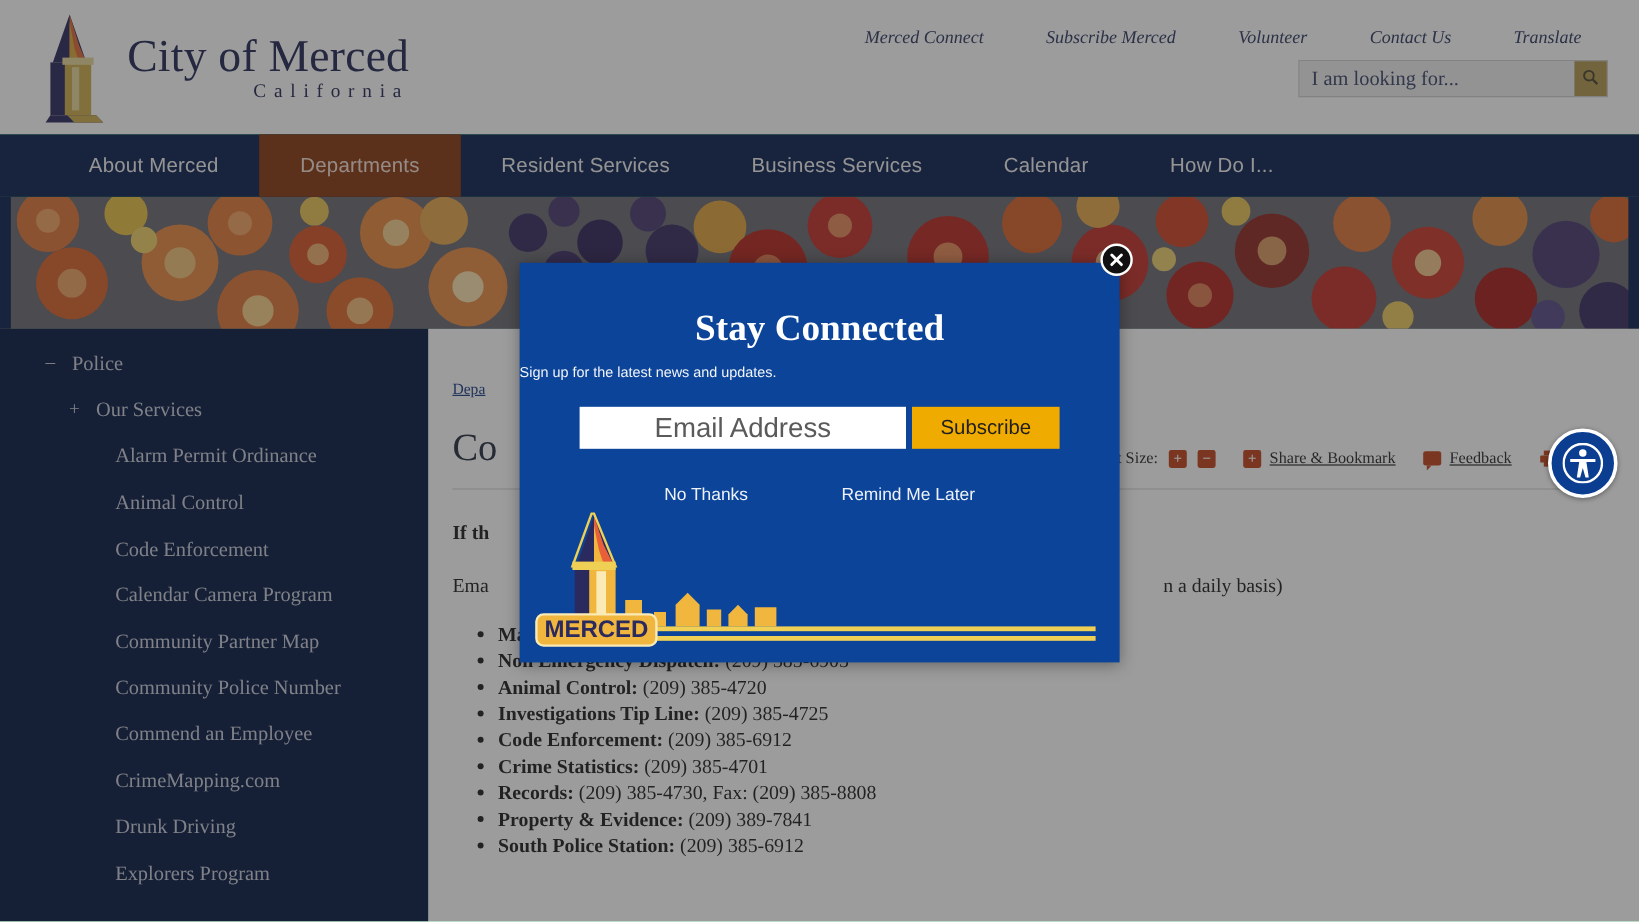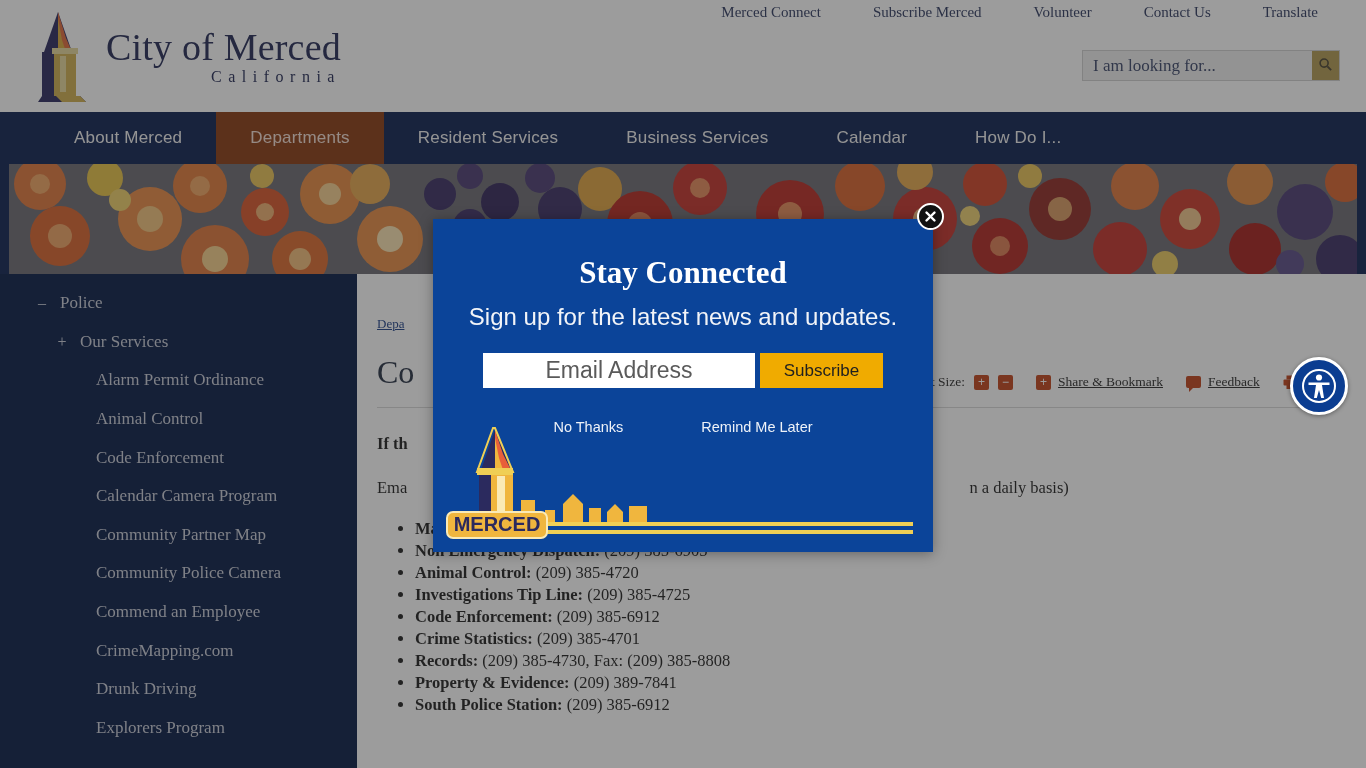--- a/index.html
+++ b/index.html
@@ -27,22 +27,22 @@
   .logo-title {
     font-family: "Liberation Serif", serif;
     font-size: 38px; color: #232a55; letter-spacing: .2px; font-weight: 400;
   }
   .logo-sub {
     font-family: "Liberation Serif", serif;
     font-size: 16px; color: #232a55; letter-spacing: 6.5px; margin-top: 3px; font-weight: 400; text-align: right;
   }
 
   .util-nav {
-    position: absolute; right: 22px; top: 4px;
-    display: flex; gap: 0; align-items: center;
+    position: absolute; right: 22px; top: 24px;
+    display: flex; gap: 0; align-items: center; font-style: italic;
   }
   .util-link {
     font-family: "Liberation Serif", serif;
     font-size: 15px; color: #2f3a60; text-decoration: none;
     padding: 0 26px; white-space: nowrap; cursor: pointer;
   }
 
   .search-wrap {
     position: absolute; right: 26px; top: 50px;
     display: flex; width: 258px; height: 31px;
@@ -189,23 +189,23 @@
     background: #111; border: 2px solid #fff; z-index: 710;
     display: flex; align-items: center; justify-content: center;
     cursor: pointer;
   }
   .modal-title {
     margin-top: 36px; text-align: center;
     font-family: "Liberation Serif", serif; font-weight: bold;
     font-size: 31px; color: #ffffff;
   }
   .modal-sub {
-    margin-top: 12px; text-align: center;
+    margin-top: 12px; 
     font-family: "Liberation Sans", sans-serif;
-    font-size: 24px; color: #f2f4f8;
+    font-size: 12px; color: #f2f4f8;
   }
   .modal-form {
     margin: 22px auto 0 auto; width: 400px; height: 35px; display: flex;
   }
   .modal-email {
     width: 272px; height: 35px; border: 0; background: #fff; outline: none;
     font-family: "Liberation Sans", sans-serif; font-size: 23px; color: #555;
     text-align: center;
   }
   .modal-email::placeholder { color: #5a5a5a; opacity: 1; }
@@ -372,21 +372,21 @@
       <a class="side-item lvl2">
         <span class="label">Code Enforcement</span>
       </a>
       <a class="side-item lvl2">
         <span class="label">Calendar Camera Program</span>
       </a>
       <a class="side-item lvl2">
         <span class="label">Community Partner Map</span>
       </a>
       <a class="side-item lvl2">
-        <span class="label">Community Police Camera</span>
+        <span class="label">Community Police Number</span>
       </a>
       <a class="side-item lvl2">
         <span class="label">Commend an Employee</span>
       </a>
       <a class="side-item lvl2">
         <span class="label">CrimeMapping.com</span>
       </a>
       <a class="side-item lvl2">
         <span class="label">Drunk Driving</span>
       </a>

